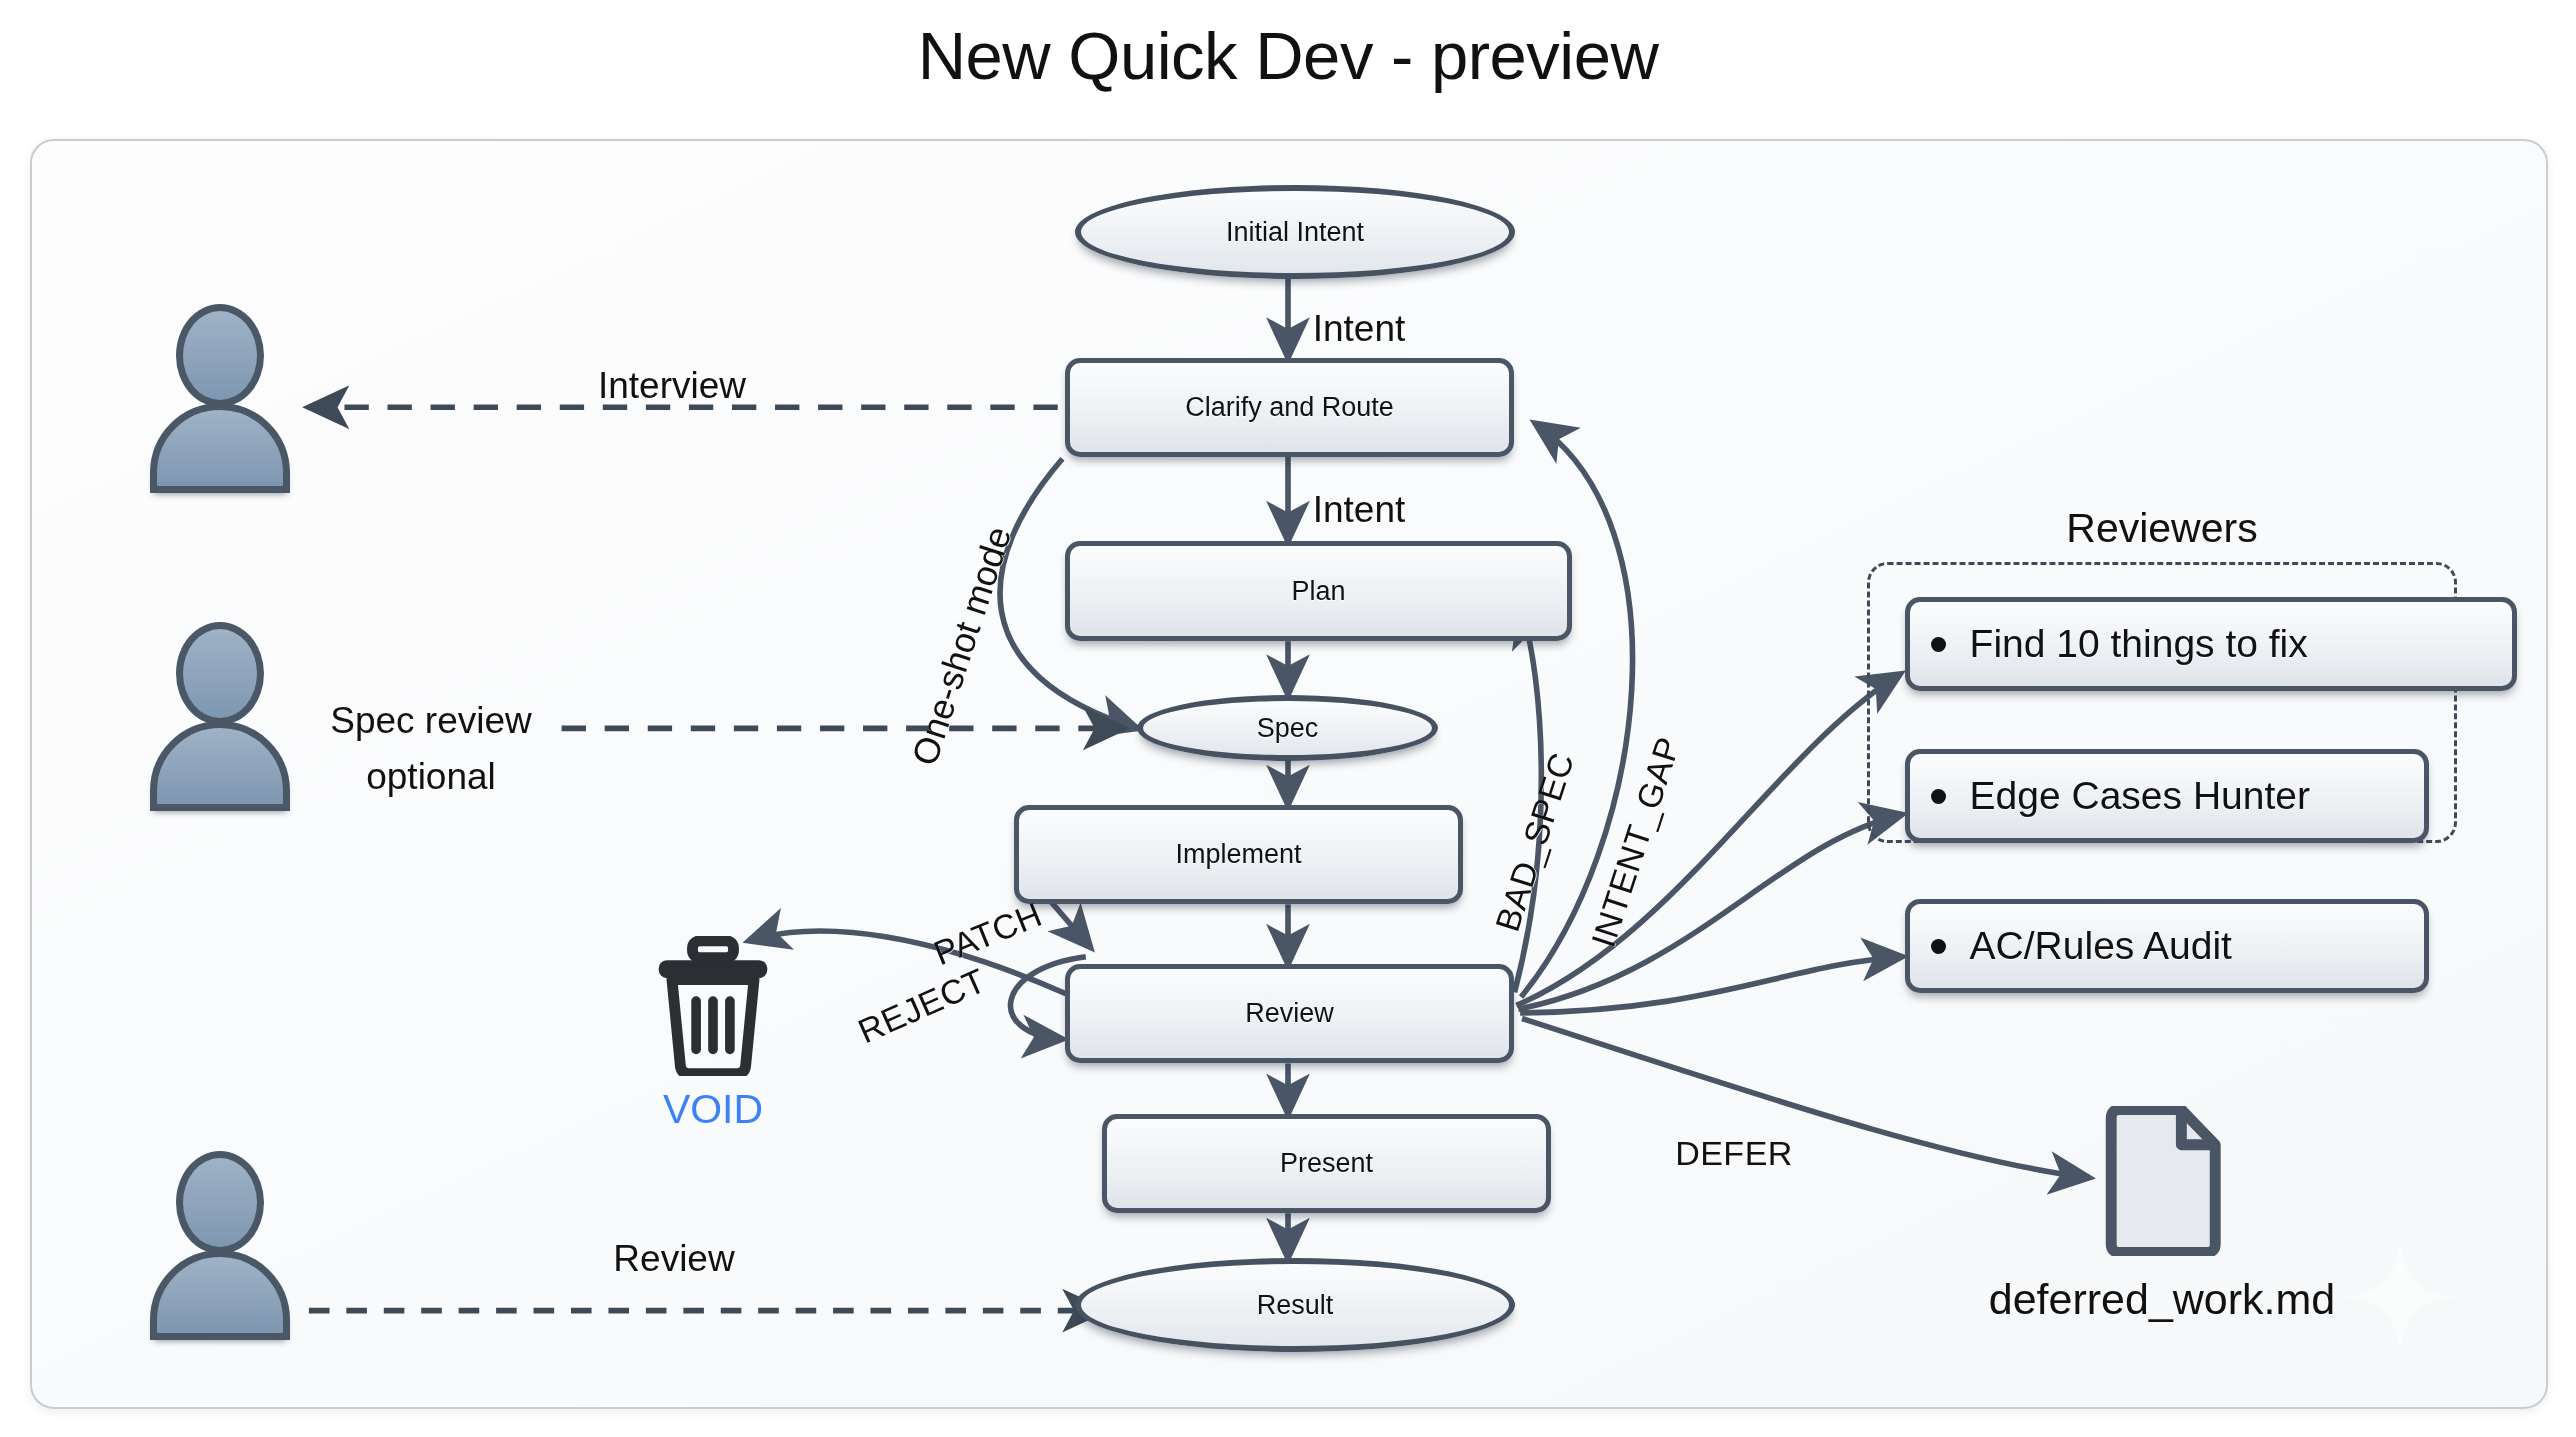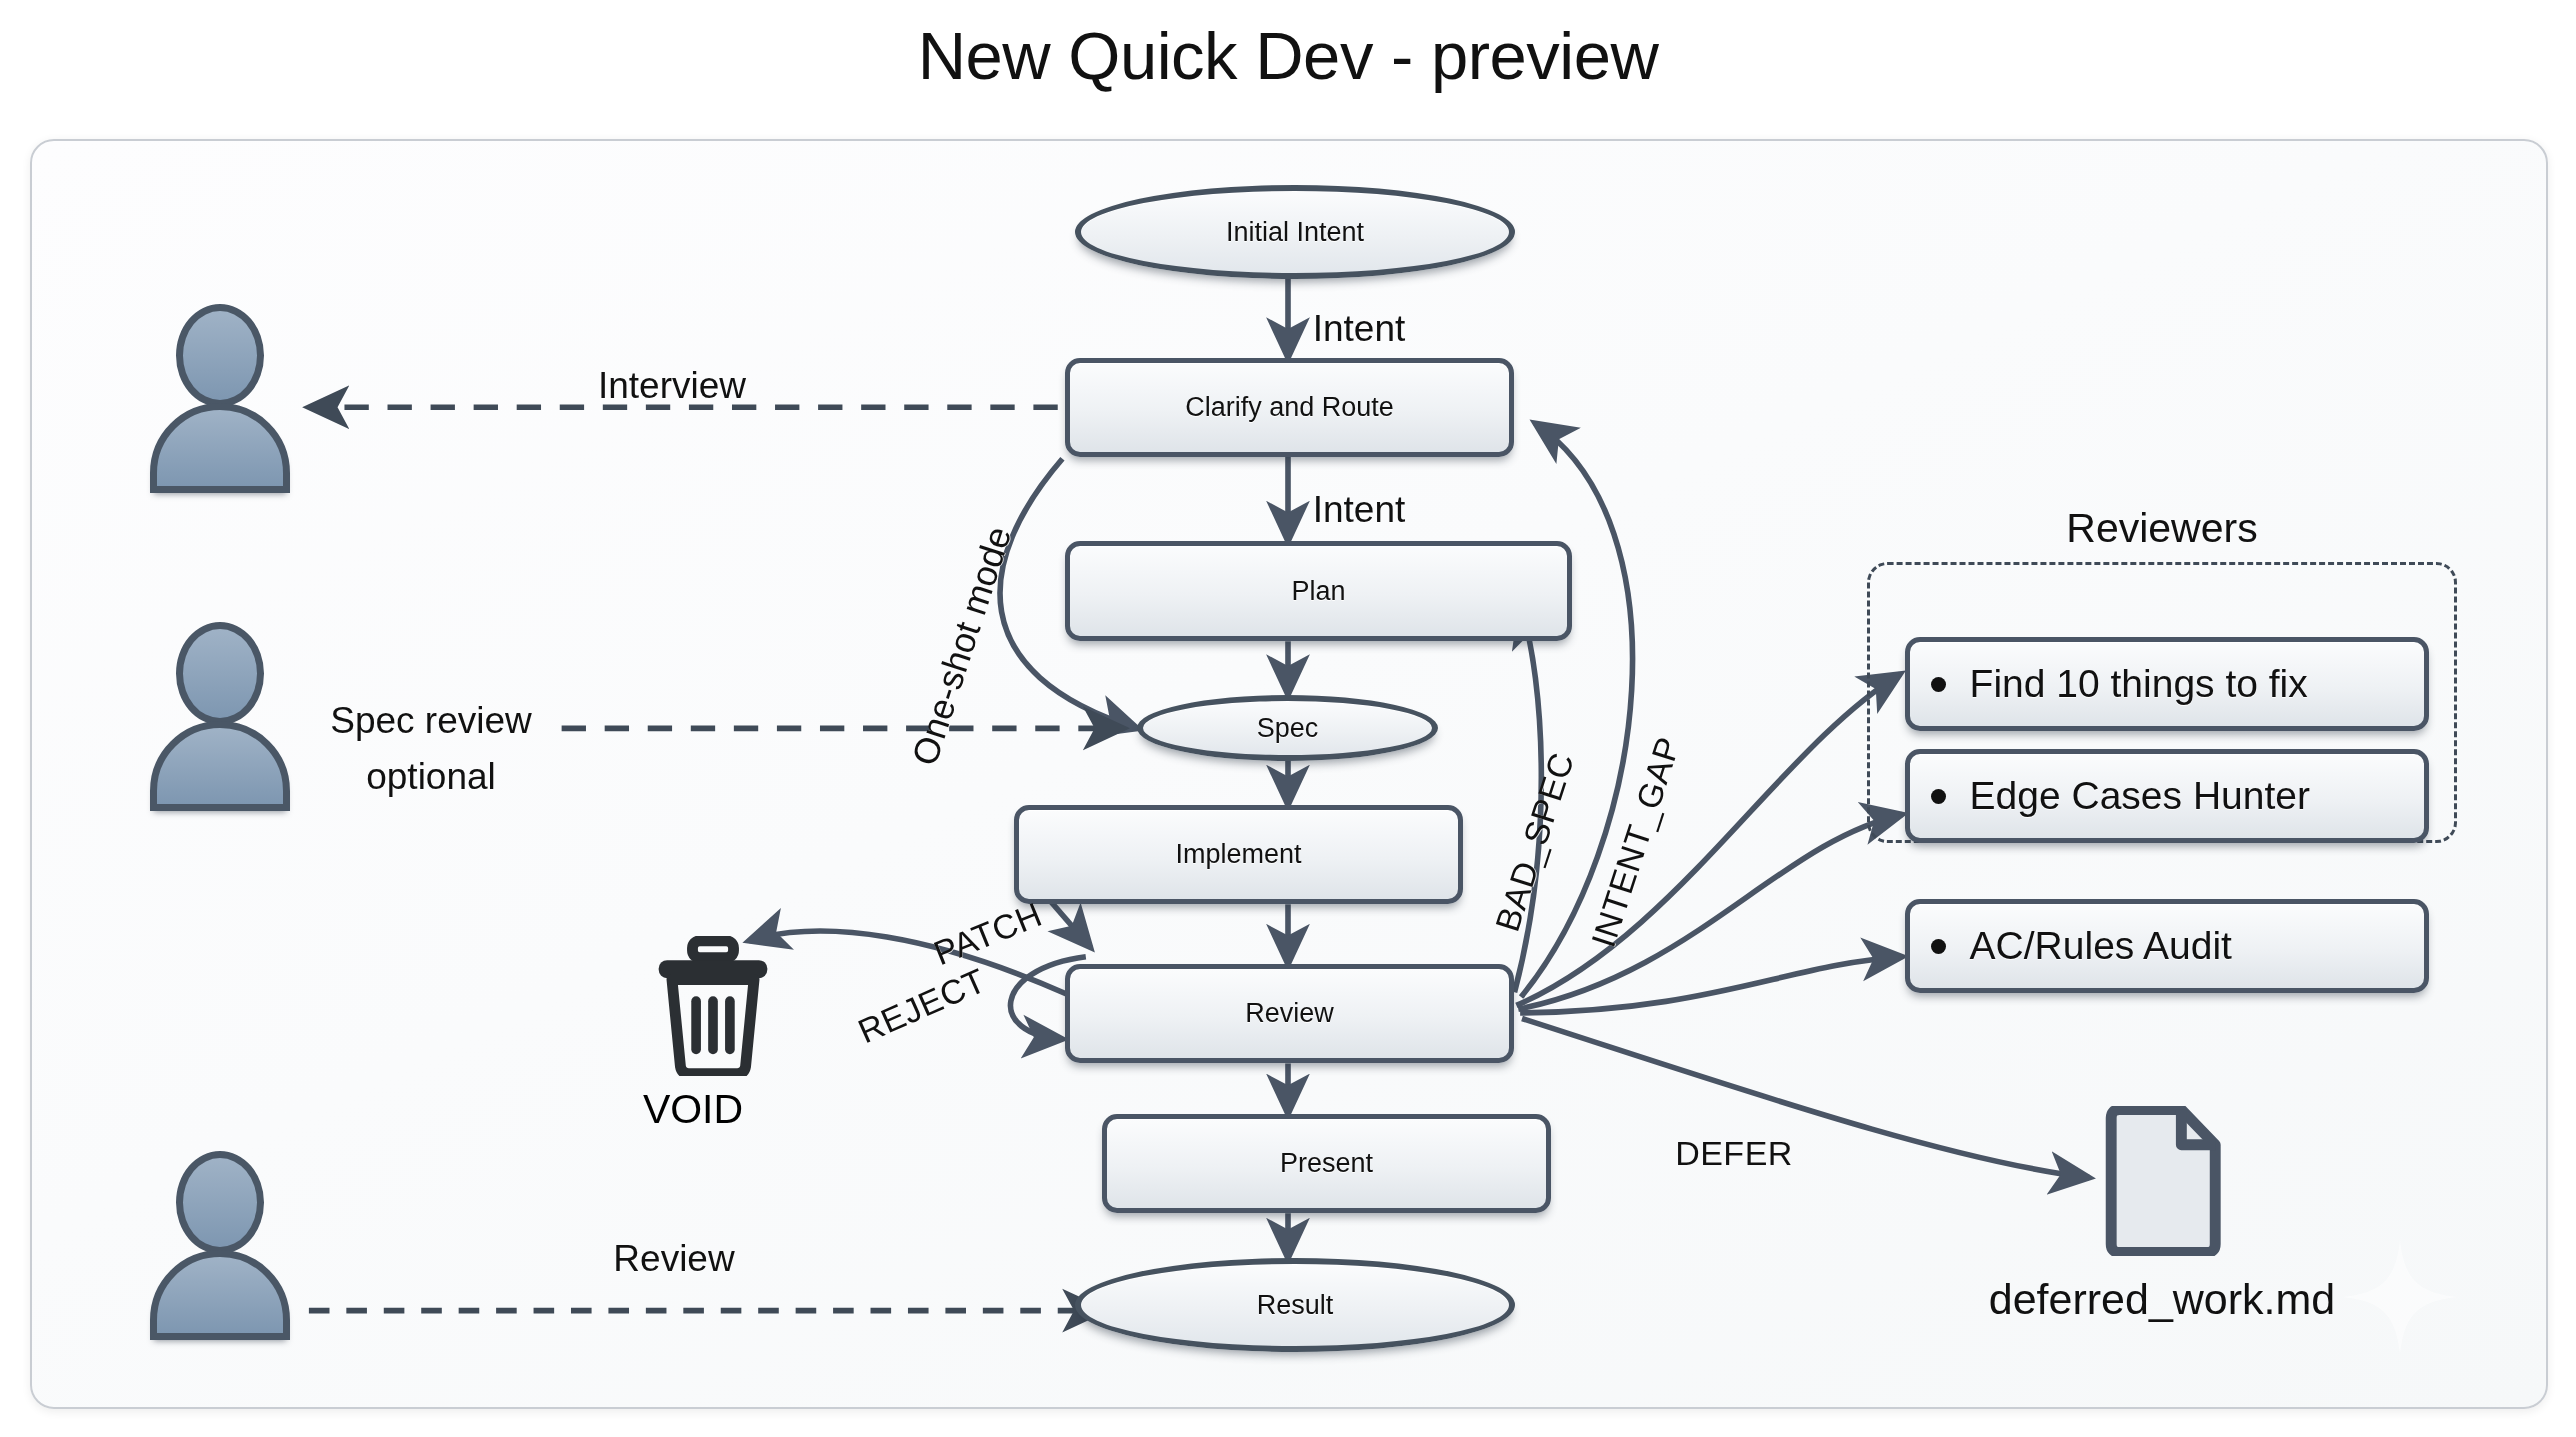--- a/index.html
+++ b/index.html
@@ -113,21 +113,21 @@
     position:absolute;left:0;top:99px;width:140px;height:90px;
     border:7.5px solid #4a5766;
     border-top-left-radius:71px;border-top-right-radius:71px;
     background:linear-gradient(180deg,#9fb2c6 0%,#7e97b1 100%);
     box-sizing:border-box;
     box-shadow:0 4.7px 6.6px -3.7px rgba(40,50,65,.5);
   }
 
   
   #trash{position:absolute;left:652px;top:936px;width:122px;height:140px;}
-  #void-lbl{position:absolute;left:632px;top:1086px;width:122px;text-align:center;font-size:41px;color:#000000;}
+  #void-lbl{position:absolute;left:652px;top:1086px;width:122px;text-align:center;font-size:41px;color:#3b82f6;}
 
   
   #file-icon{position:absolute;left:2101px;top:1106px;width:122px;height:150px;}
   #file-lbl{position:absolute;left:1928px;top:1275px;width:468px;text-align:center;font-size:43px;color:#111;}
 </style>
 </head>
 <body>
 
 <div id="root">
 
@@ -205,21 +205,21 @@
 
   <div class="node nbox" style="left:1065px;top:964px;width:449px;height:99px;">Review</div>
 
   <div class="node nbox" style="left:1065px;top:1114px;width:449px;height:99px;margin-left:37px;">Present</div>
 
   <div class="node nell" style="left:1075px;top:1258px;width:440px;height:94px;">Result</div>
 
   <div id="rev-title">Reviewers</div>
   <div id="rev-cluster"></div>
 
-  <div class="node nbox rev-item" style="left:1905px;top:637px;width:524px;height:94px;">
+  <div class="node nbox rev-item" style="left:1905px;top:597px;width:612px;height:94px;">
     <span class="bullet"></span>
     <span>Find 10 things to fix</span>
   </div>
 
   <div class="node nbox rev-item" style="left:1905px;top:899px;width:524px;height:94px;">
     <span class="bullet"></span>
     <span>AC/Rules Audit</span>
   </div>
 
   <div class="node nbox rev-item" style="left:1905px;top:749px;width:524px;height:94px;">

